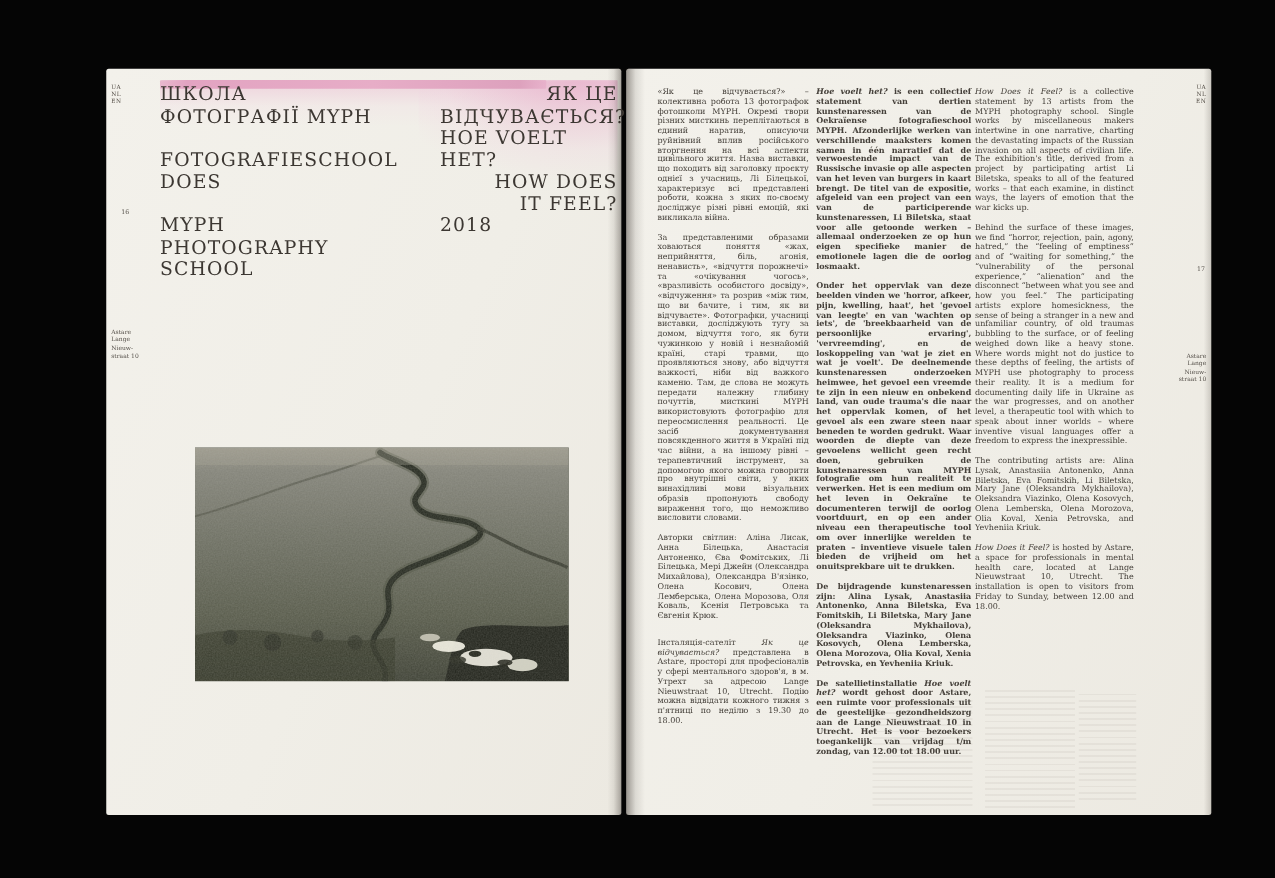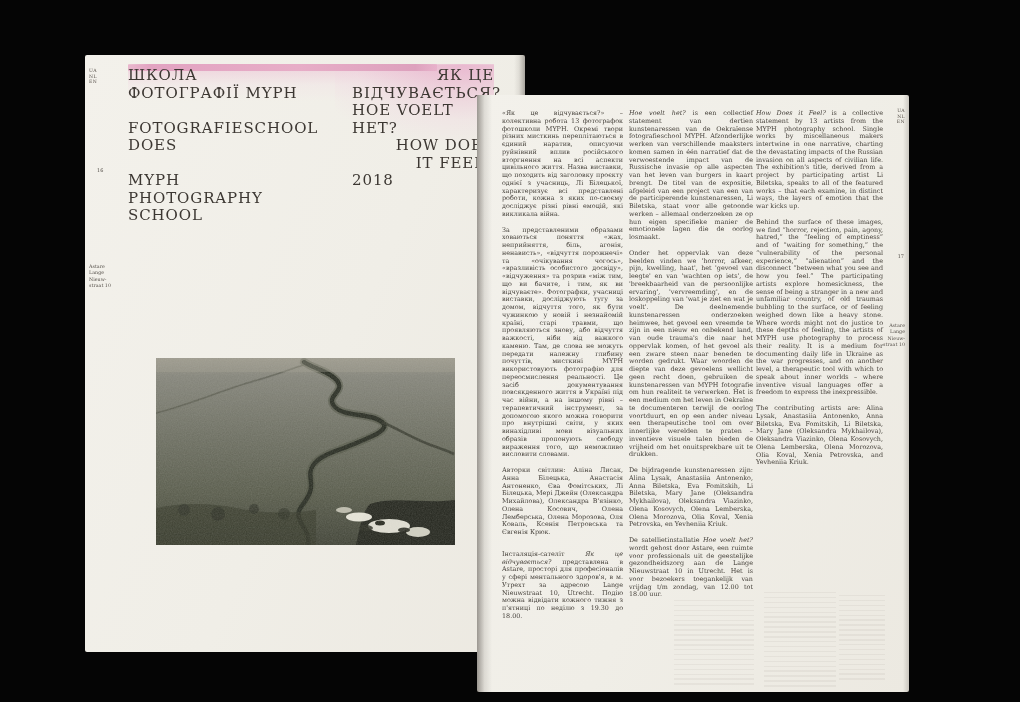--- a/index.html
+++ b/index.html
@@ -1,19 +1,19 @@
 <!DOCTYPE html>
 <html><head>
 <meta charset="utf-8">
 <style>
   html,body{margin:0;padding:0;background:#050505;width:1020px;height:702px;overflow:hidden;}
   .stage{position:relative;width:1020px;height:702px;background:#050505;font-family:"DejaVu Serif","Liberation Serif",serif;color:#3e3933;}
   .page{position:absolute;top:55px;height:597px;background:linear-gradient(115deg,#f3f1eb 0%,#f0eee7 55%,#ece9e1 100%);border-radius:2px;}
-  .page-left{left:85px;width:412px;padding-left:28px;}
-  .page-right{left:477px;width:432px;margin-top:40px;}
+  .page-left{left:85px;width:412px;}
+  .page-right{left:501px;width:468px;}
   .spine-shadow{position:absolute;top:0;height:100%;pointer-events:none;}
   .spine-shadow.sl{right:0;width:11px;background:linear-gradient(to left,rgba(35,28,22,.35),rgba(35,28,22,.08) 55%,transparent);}
   .spine-shadow.sr{left:0;width:15px;background:linear-gradient(to right,rgba(35,28,22,.42),rgba(35,28,22,.10) 50%,transparent);}
   .edge-r{position:absolute;top:0;right:0;width:6px;height:100%;background:linear-gradient(to right,transparent,rgba(40,32,25,.18));}
 
   
   .langtabs{position:absolute;font-size:4.6px;line-height:5.6px;letter-spacing:.4px;color:#534d46;white-space:pre-line;}
   .pgnum{position:absolute;font-size:5px;color:#55504a;}
   .margin-caption{position:absolute;font-size:4.8px;line-height:6.4px;color:#56514b;white-space:pre-line;}
 
@@ -35,21 +35,21 @@
   .tr-r{text-align:right;}
   .tr-l{text-align:left;}
 
   
   .photo{position:absolute;left:71px;top:303px;width:299px;height:187px;overflow:hidden;background:#5e6054;}
   .photo svg{display:block;width:100%;height:100%;}
 
   
   .col{position:absolute;top:15px;font-size:6.4px;line-height:7.75px;text-align:justify;color:#45403a;}
   .col-ua{left:25px;width:121px;}
-  .col-nl{left:152px;width:124px;}
+  .col-nl{left:152px;width:124px;font-weight:bold;}
   .col-en{left:279px;width:127px;}
   .par{margin:0 0 8px 0;}
   .par.gap-lg{margin-top:14px;}
   .it{font-style:italic;}
 
   
   .ghost{position:absolute;pointer-events:none;opacity:.55;filter:blur(.4px);
     background:repeating-linear-gradient(to bottom,rgba(112,106,96,.14) 0,rgba(112,106,96,.14) 1.4px,transparent 1.4px,transparent 4.9px);}
   .g1{left:197px;top:505px;width:80px;height:88px;}
   .g2{left:287px;top:497px;width:72px;height:96px;}
@@ -159,20 +159,21 @@
       <p class="par"><span></span><span class="it">Hoe voelt het?</span><span> is een collectief statement van dertien kunstenaressen van de Oekraïense fotografieschool MYPH. Afzonderlijke werken van verschillende maaksters komen samen in één narratief dat de verwoestende impact van de Russische invasie op alle aspecten van het leven van burgers in kaart brengt. De titel van de expositie, afgeleid van een project van een van de participerende kunstenaressen, Li Biletska, staat voor alle getoonde werken – allemaal onderzoeken ze op hun eigen specifieke manier de emotionele lagen die de oorlog losmaakt.</span></p>
       <p class="par"><span></span><span class="it"></span><span>Onder het oppervlak van deze beelden vinden we 'horror, afkeer, pijn, kwelling, haat', het 'gevoel van leegte' en van 'wachten op iets', de 'breekbaarheid van de persoonlijke ervaring', 'vervreemding', en de loskoppeling van 'wat je ziet en wat je voelt'. De deelnemende kunstenaressen onderzoeken heimwee, het gevoel een vreemde te zijn in een nieuw en onbekend land, van oude trauma's die naar het oppervlak komen, of het gevoel als een zware steen naar beneden te worden gedrukt. Waar woorden de diepte van deze gevoelens wellicht geen recht doen, gebruiken de kunstenaressen van MYPH fotografie om hun realiteit te verwerken. Het is een medium om het leven in Oekraïne te documenteren terwijl de oorlog voortduurt, en op een ander niveau een therapeutische tool om over innerlijke werelden te praten – inventieve visuele talen bieden de vrijheid om het onuitsprekbare uit te drukken.</span></p>
       <p class="par"><span></span><span class="it"></span><span>De bijdragende kunstenaressen zijn: Alina Lysak, Anastasiia Antonenko, Anna Biletska, Eva Fomitskih, Li Biletska, Mary Jane (Oleksandra Mykhailova), Oleksandra Viazinko, Olena Kosovych, Olena Lemberska, Olena Morozova, Olia Koval, Xenia Petrovska, en Yevheniia Kriuk.</span></p>
       <p class="par"><span>De satellietinstallatie </span><span class="it">Hoe voelt het?</span><span> wordt gehost door Astare, een ruimte voor professionals uit de geestelijke gezondheidszorg aan de Lange Nieuwstraat 10 in Utrecht. Het is voor bezoekers toegankelijk van vrijdag t/m zondag, van 12.00 tot 18.00 uur.</span></p>
     </div>
 
     <div class="col col-en">
       <p class="par"><span></span><span class="it">How Does it Feel?</span><span> is a collective statement by 13 artists from the MYPH photography school. Single works by miscellaneous makers intertwine in one narrative, charting the devastating impacts of the Russian invasion on all aspects of civilian life. The exhibition's title, derived from a project by participating artist Li Biletska, speaks to all of the featured works – that each examine, in distinct ways, the layers of emotion that the war kicks up.</span></p>
       <p class="par"><span></span><span class="it"></span><span>Behind the surface of these images, we find “horror, rejection, pain, agony, hatred,” the “feeling of emptiness” and of “waiting for something,” the “vulnerability of the personal experience,” “alienation” and the disconnect “between what you see and how you feel.” The participating artists explore homesickness, the sense of being a stranger in a new and unfamiliar country, of old traumas bubbling to the surface, or of feeling weighed down like a heavy stone. Where words might not do justice to these depths of feeling, the artists of MYPH use photography to process their reality. It is a medium for documenting daily life in Ukraine as the war progresses, and on another level, a therapeutic tool with which to speak about inner worlds – where inventive visual languages offer a freedom to express the inexpressible.</span></p>
       <p class="par"><span></span><span class="it"></span><span>The contributing artists are: Alina Lysak, Anastasiia Antonenko, Anna Biletska, Eva Fomitskih, Li Biletska, Mary Jane (Oleksandra Mykhailova), Oleksandra Viazinko, Olena Kosovych, Olena Lemberska, Olena Morozova, Olia Koval, Xenia Petrovska, and Yevheniia Kriuk.</span></p>
+      <p class="par"><span></span><span class="it">How Does it Feel?</span><span> is hosted by Astare, a space for professionals in mental health care, located at Lange Nieuwstraat 10, Utrecht. The installation is open to visitors from Friday to Sunday, between 12.00 and 18.00.</span></p>
     </div>
 
     <div class="ghost g1"></div>
     <div class="ghost g2"></div>
     <div class="ghost g3"></div>
   </div>
 
 </div>
 
 </body></html>

